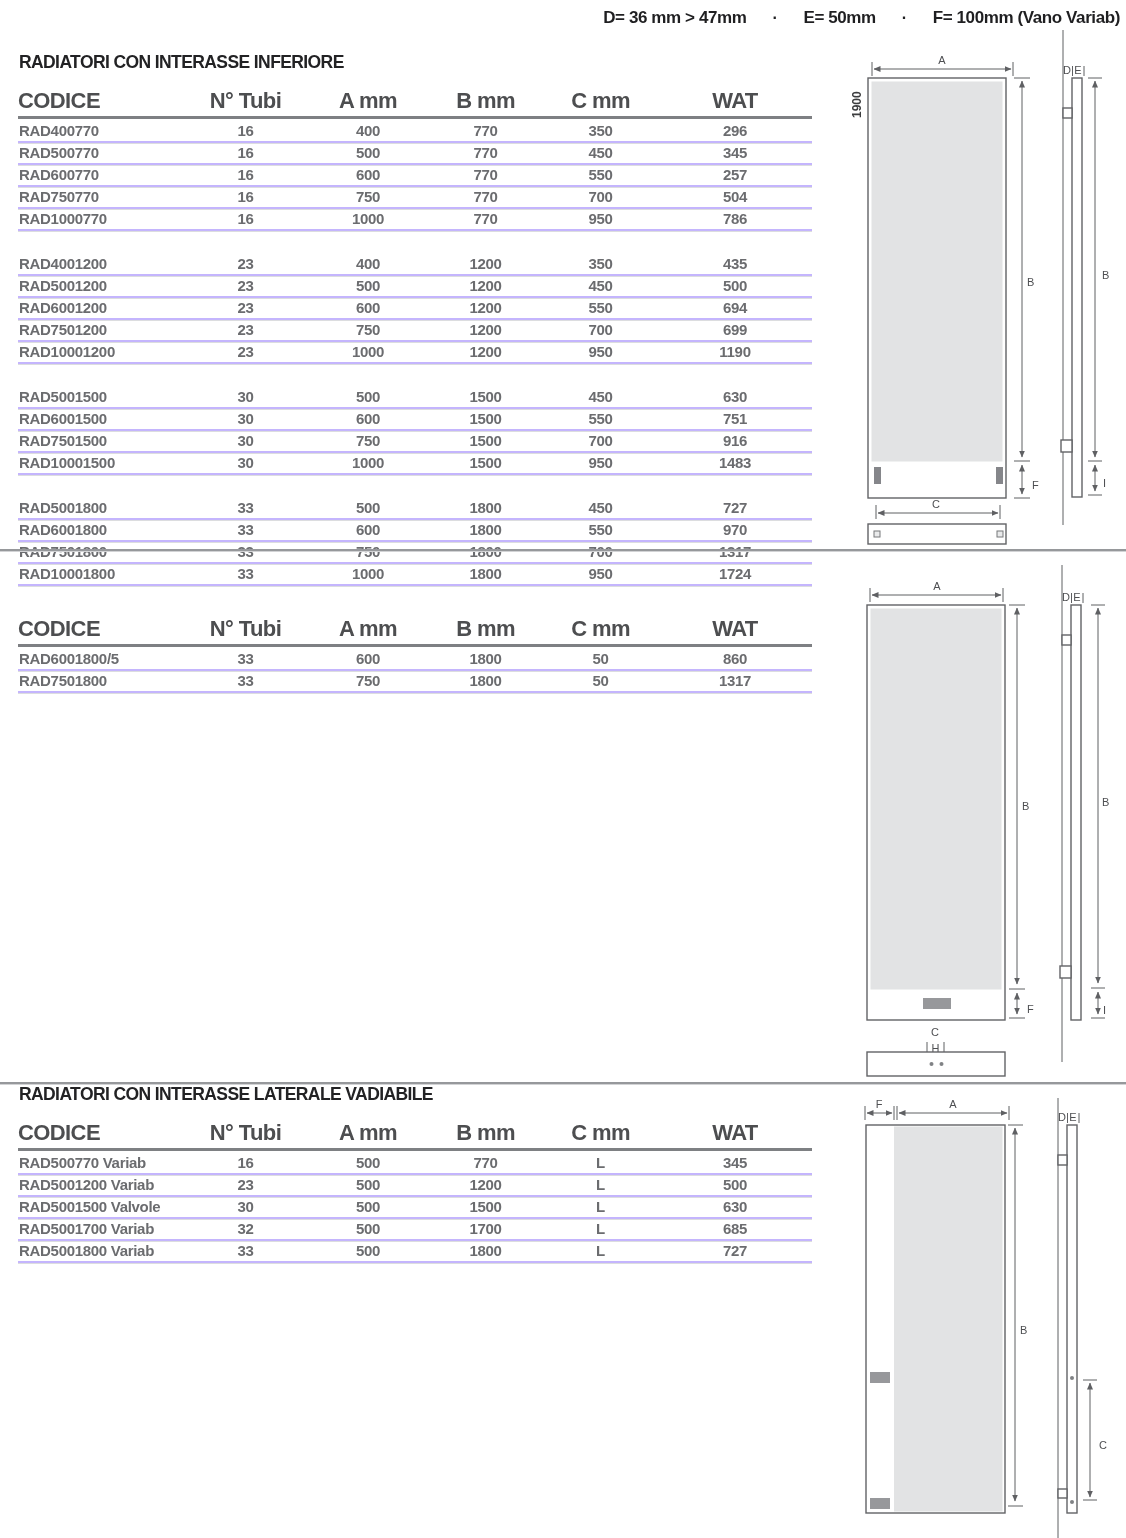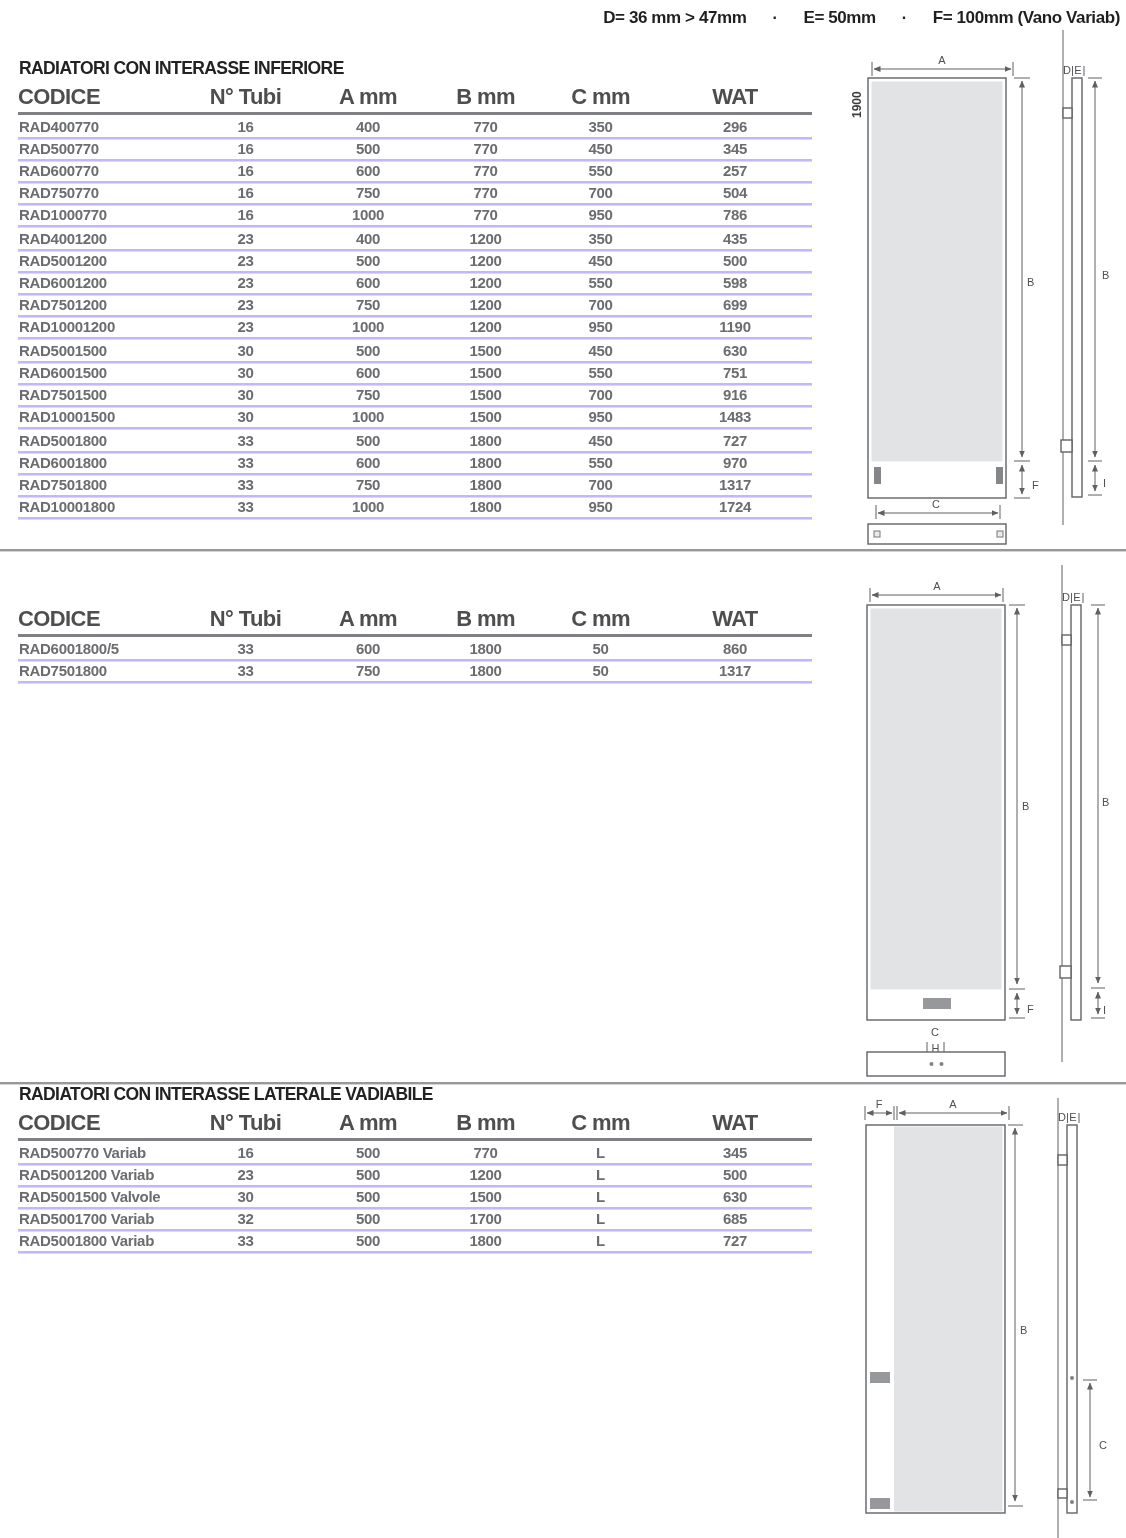--- a/index.html
+++ b/index.html
@@ -21,28 +21,28 @@
     background:#96989b; border-bottom:1px solid #d2d3d5;
   }
   
   .table-block { position:absolute; left:18px; width:794px; }
   .table-title {
     font-size:17.5px; font-weight:bold; color:#222224;
     letter-spacing:-0.6px; margin:0 0 0 1px; line-height:20px;
   }
   .thead {
     display:grid; grid-template-columns:165px 125px 120px 115px 115px 154px;
-    margin-top:6px; padding-bottom:2px; border-bottom:3px solid #7e8083;
+    margin-top:16px; padding-bottom:2px; border-bottom:3px solid #7e8083;
   }
   .th {
     font-size:22px; font-weight:bold; color:#4d4e50;
     letter-spacing:-0.6px; line-height:26px;
   }
   .tbody { margin-top:2px; }
-  .tgroup + .tgroup { margin-top:2px; }
+  .tgroup + .tgroup { margin-top:23px; }
   .trow {
     display:grid; grid-template-columns:165px 125px 120px 115px 115px 154px;
     height:20px; align-items:center;
     border-bottom:2px solid #c4b5fd; box-shadow:0 1px 0 #dcdddf;
   }
   .td {
     font-size:15px; font-weight:bold; color:#6b6c6f; letter-spacing:-0.3px;
     line-height:20px;
   }
   .td:first-child { padding-left:1px; }
@@ -74,21 +74,21 @@
 </svg>
 
 <div class="legend">
   <span>D= 36 mm &gt; 47mm</span>
   <span class="sep">·</span>
   <span>E= 50mm</span>
   <span class="sep">·</span>
   <span>F= 100mm (Vano Variab)</span>
 </div>
 
-<section class="table-block" id="table-0" style="top:58px">
+<section class="table-block" id="table-0" style="top:52px">
   <h2 class="table-title">RADIATORI CON INTERASSE INFERIORE</h2>
   <div class="thead">
       <div class="th">CODICE</div>
       <div class="th">N° Tubi</div>
       <div class="th">A mm</div>
       <div class="th">B mm</div>
       <div class="th">C mm</div>
       <div class="th">WAT</div>
     </div>
   <div class="tbody">
@@ -150,21 +150,21 @@
           <div class="td">1200</div>
           <div class="td">450</div>
           <div class="td">500</div>
         </div>
         <div class="trow">
           <div class="td">RAD6001200</div>
           <div class="td">23</div>
           <div class="td">600</div>
           <div class="td">1200</div>
           <div class="td">550</div>
-          <div class="td">598</div>
+          <div class="td">694</div>
         </div>
         <div class="trow">
           <div class="td">RAD7501200</div>
           <div class="td">23</div>
           <div class="td">750</div>
           <div class="td">1200</div>
           <div class="td">700</div>
           <div class="td">699</div>
         </div>
         <div class="trow">

